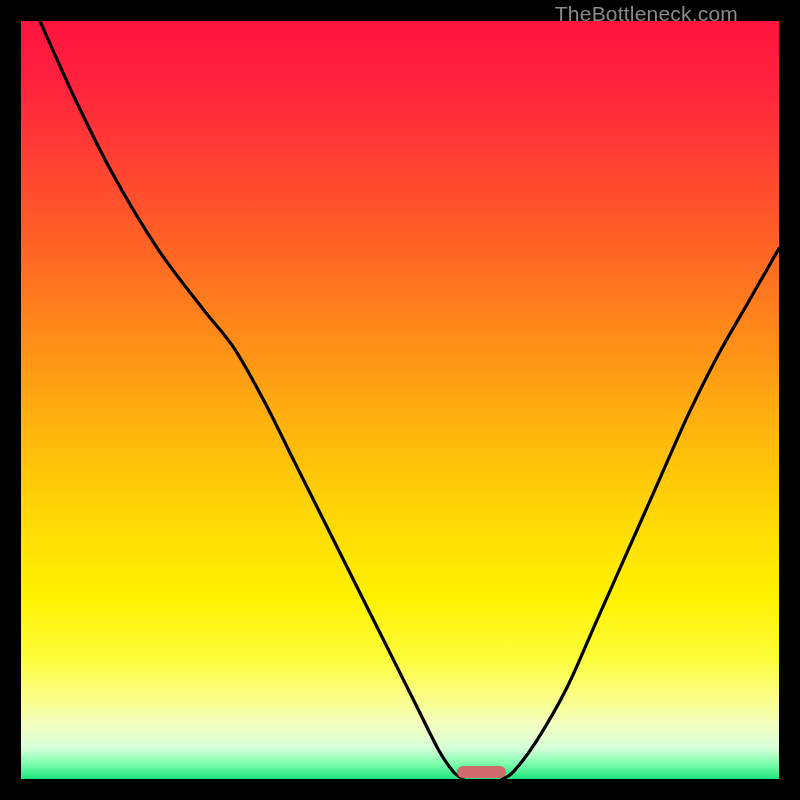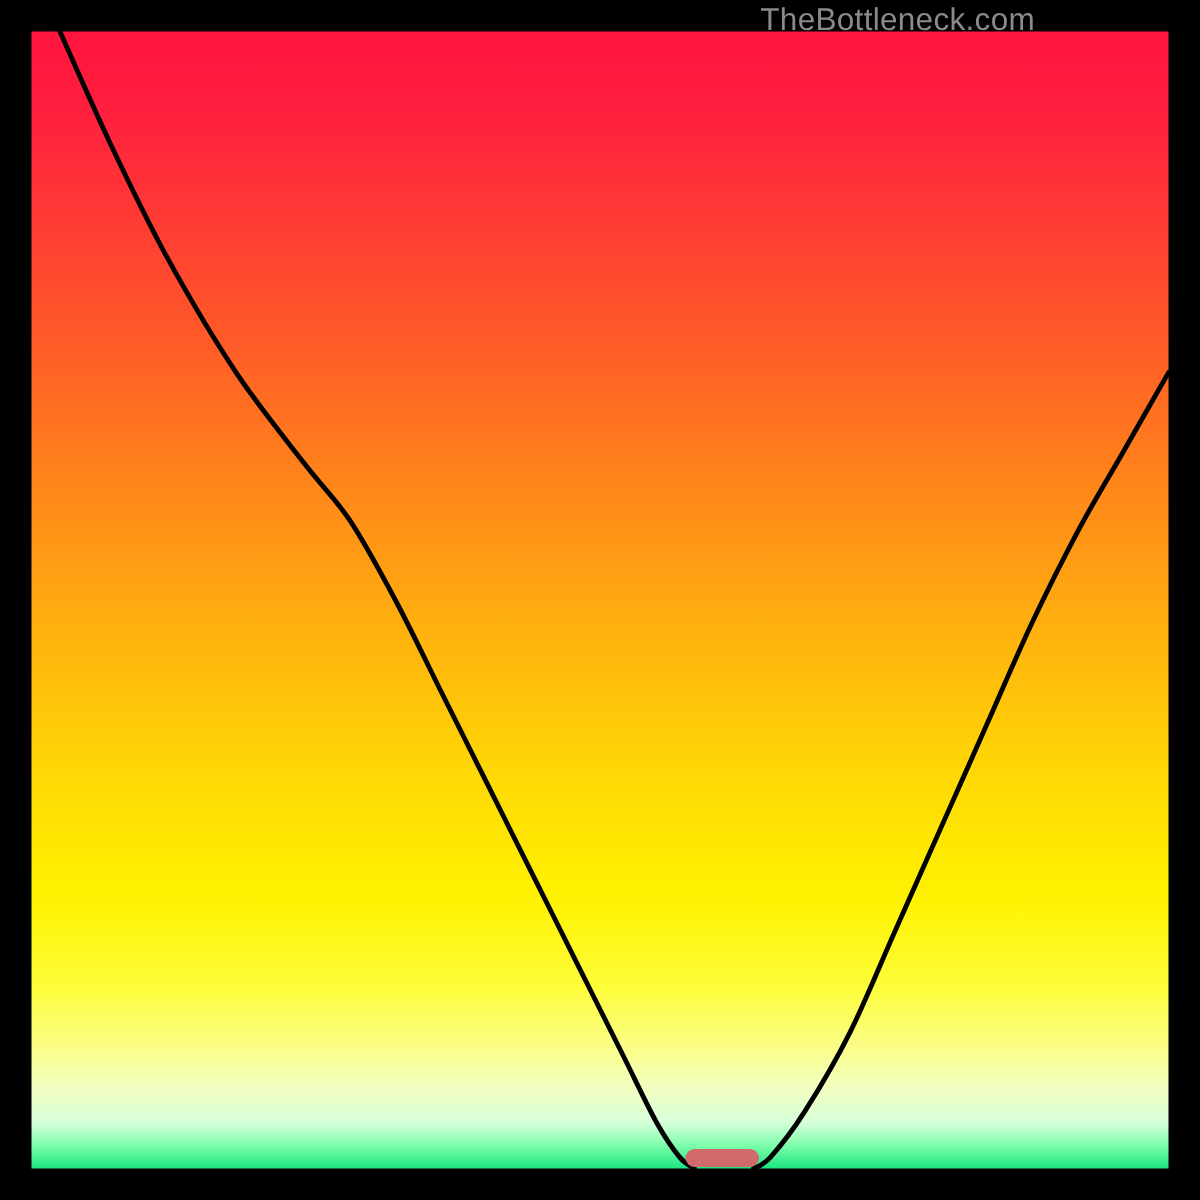--- a/index.html
+++ b/index.html
@@ -8,20 +8,21 @@
     width: 800px;
     height: 800px;
     background: #000;
     overflow: hidden;
   }
   .frame {
     position: relative;
     width: 696px;
     height: 800px;
     background: #000;
+    padding-left: 48px;
   }
   .plot {
     position: absolute;
     left: 21px;
     top: 21px;
     width: 758px;
     height: 758px;
     background: linear-gradient(to bottom,
       #ff143e 0%,
       #ff1f3e 7%,

